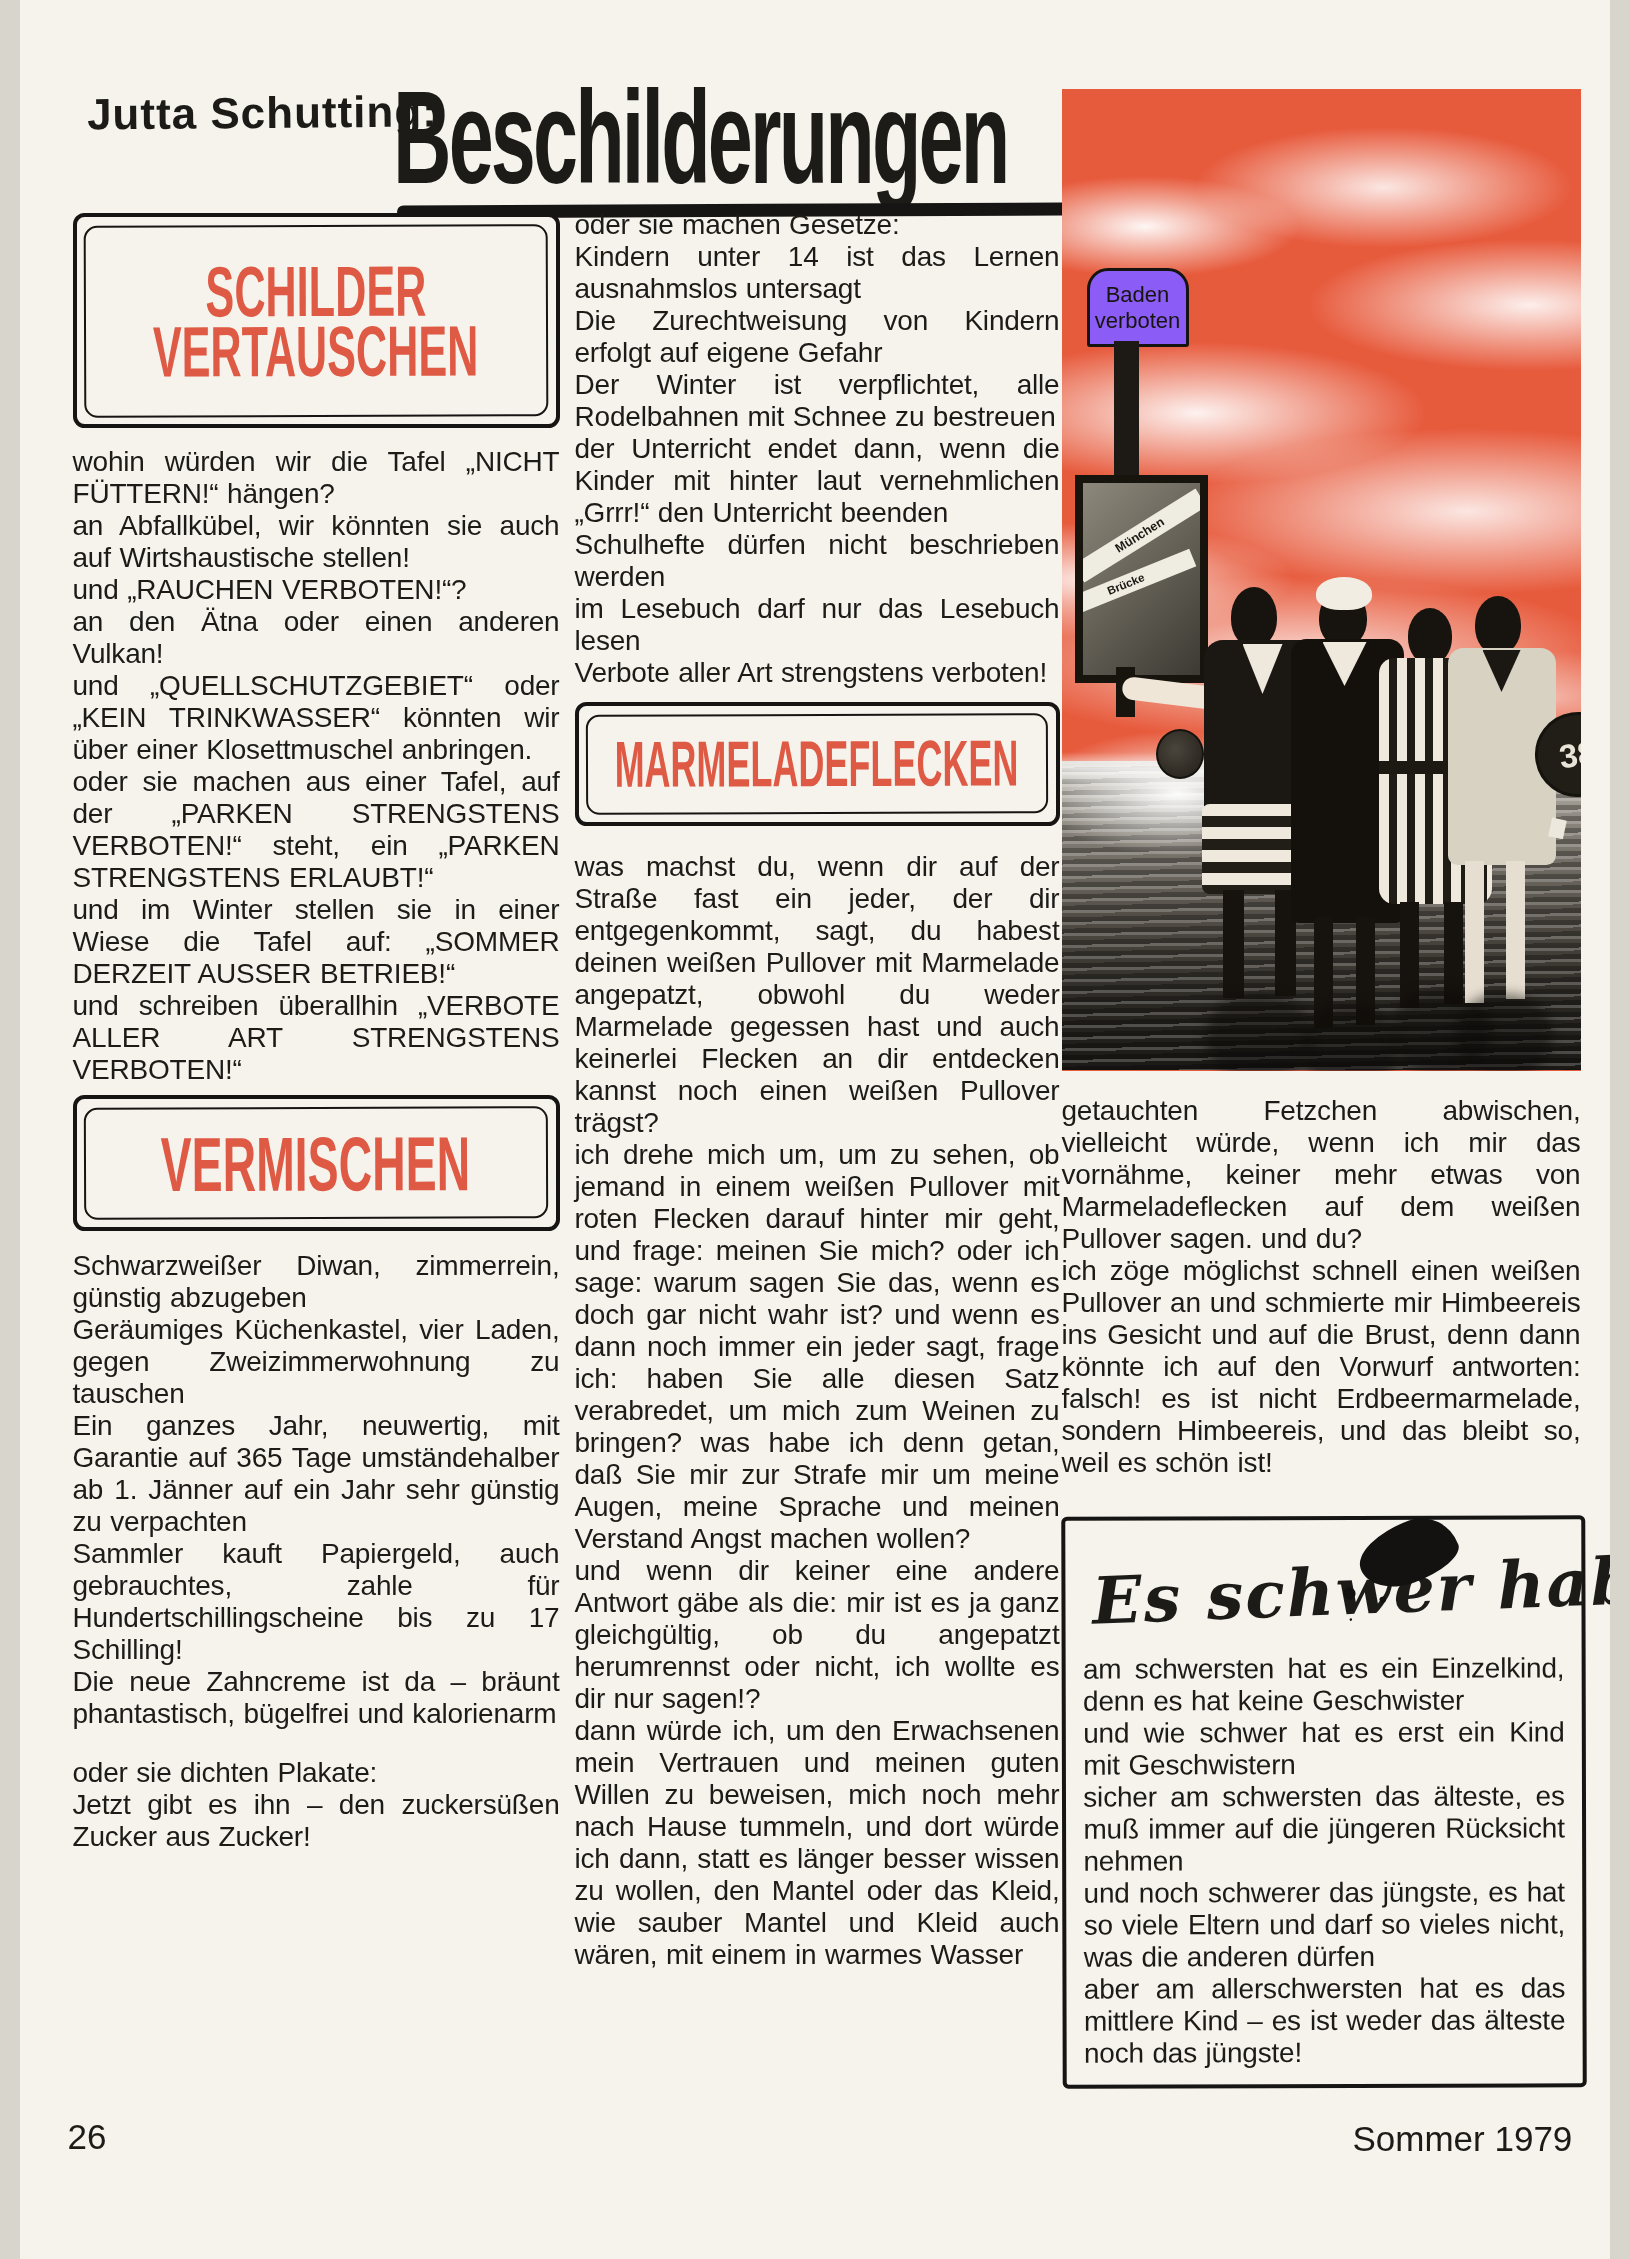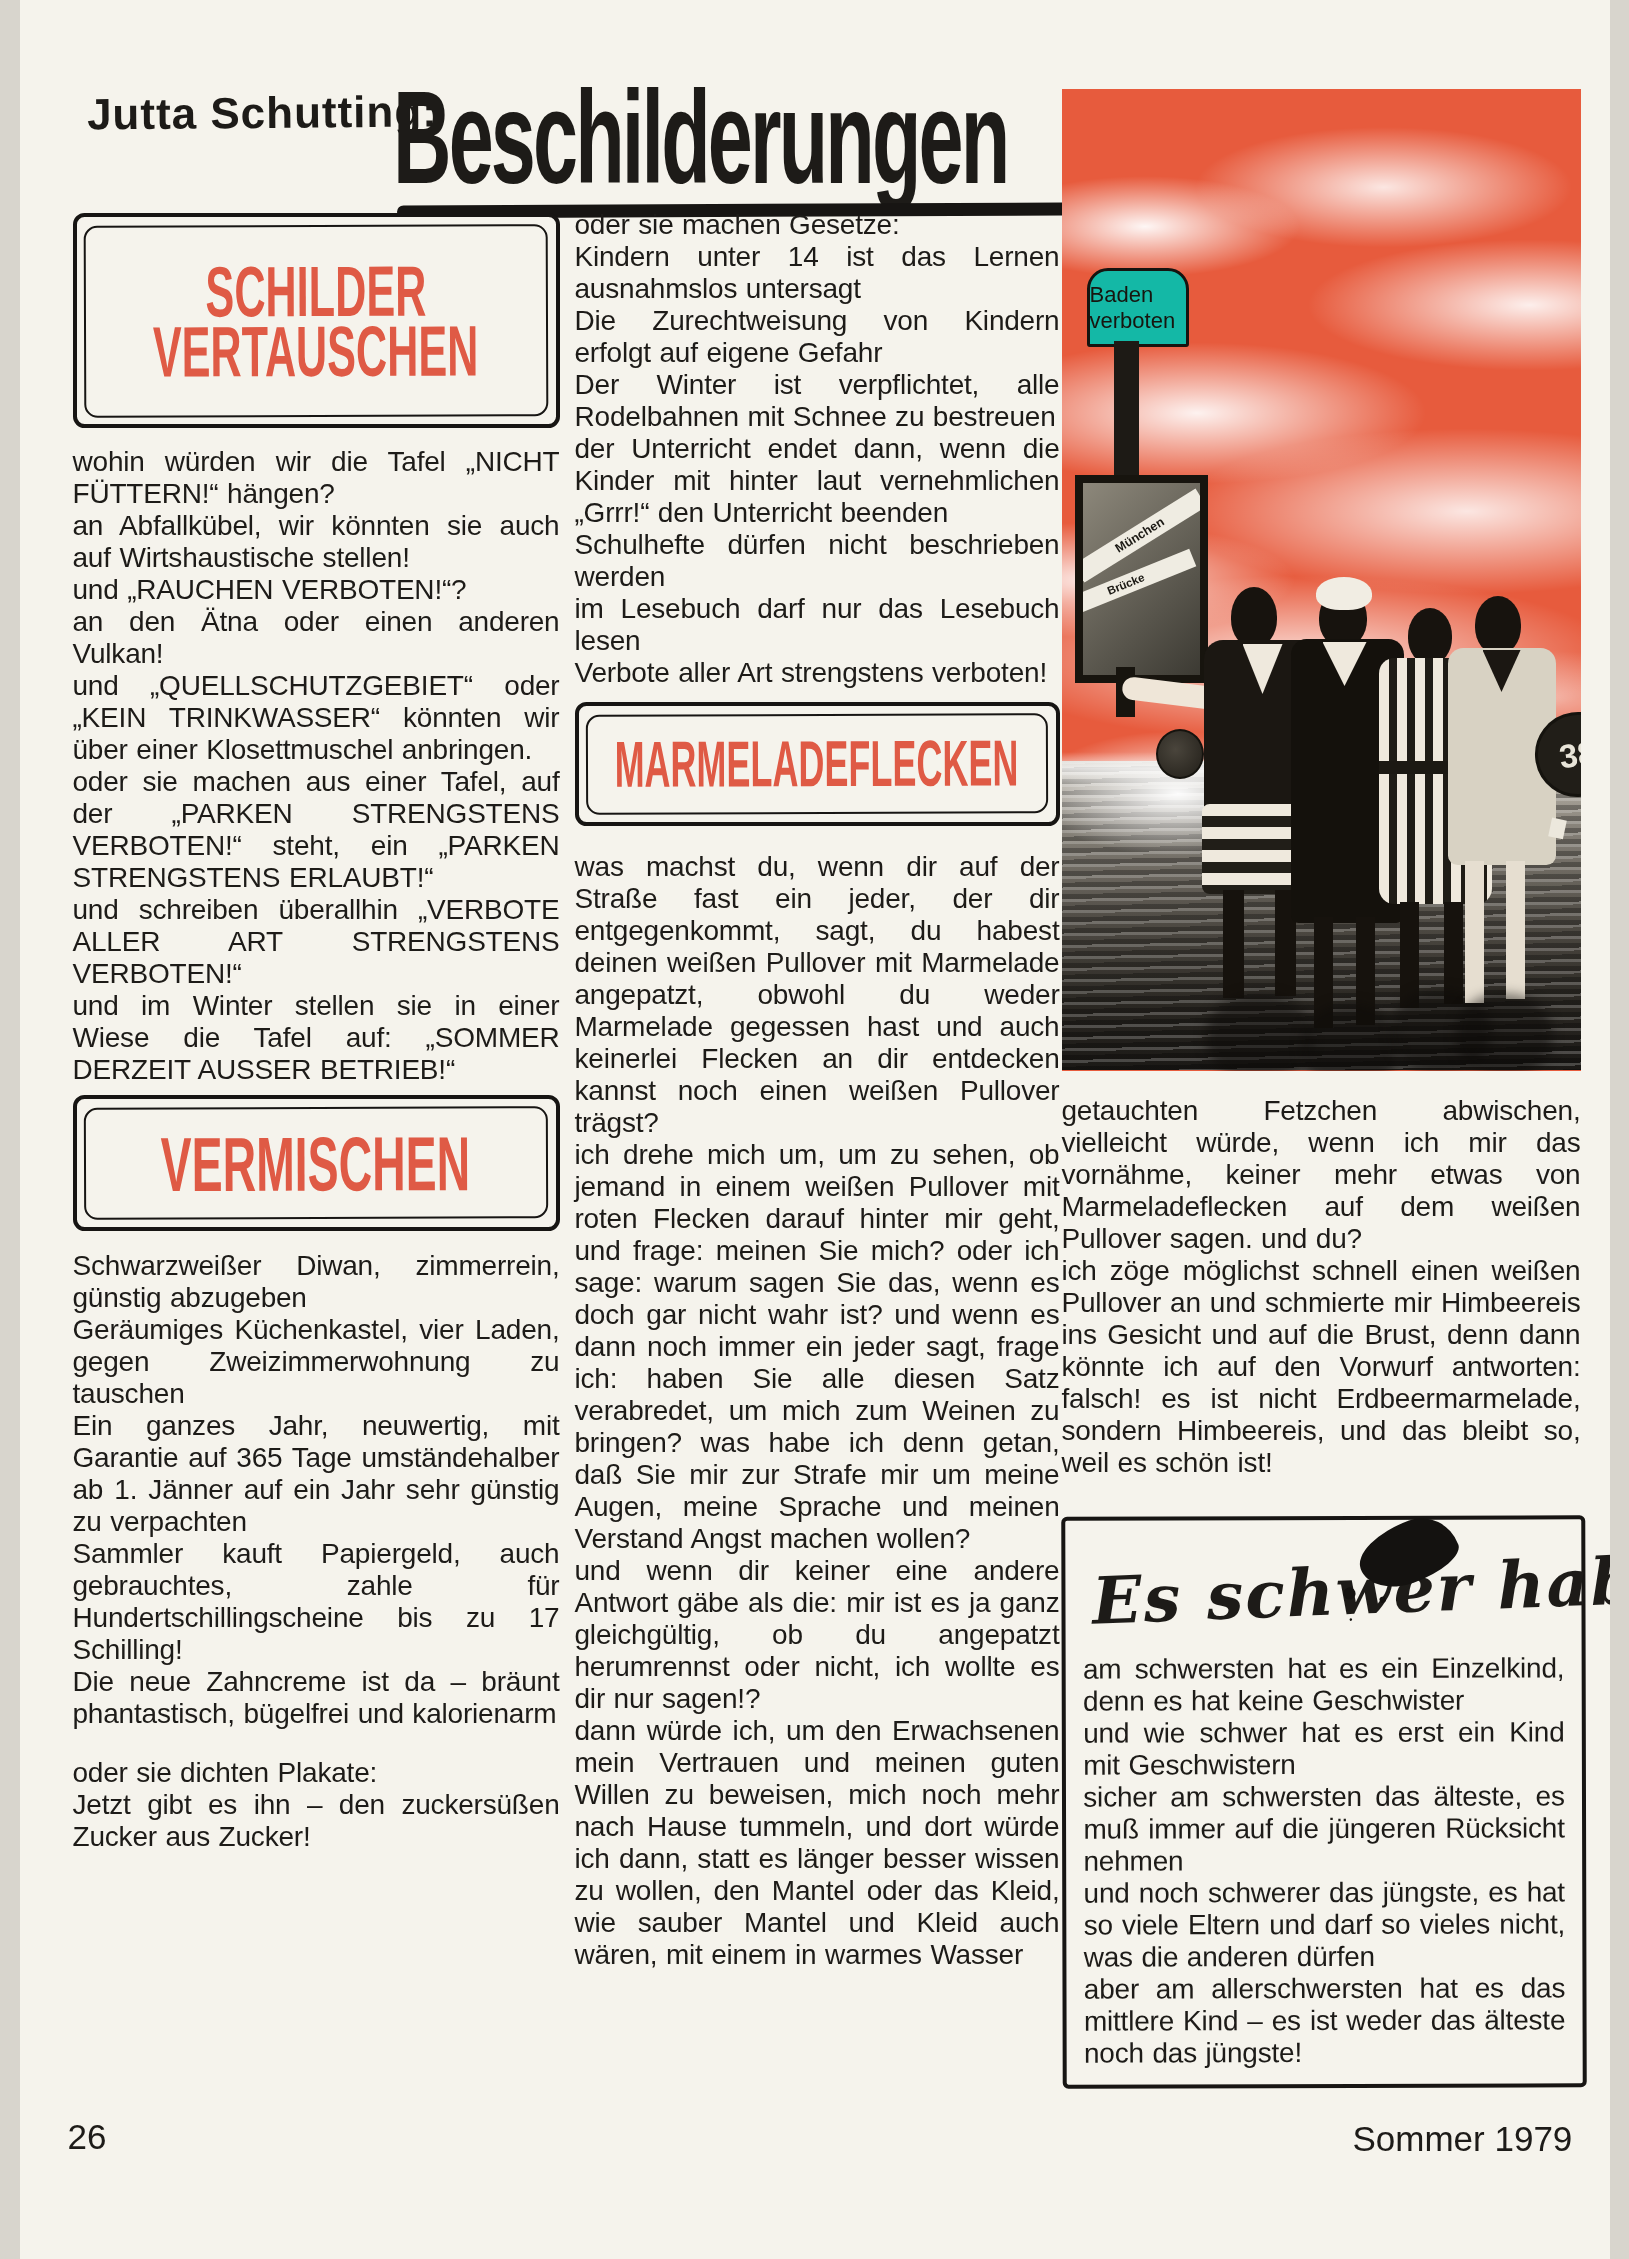--- a/index.html
+++ b/index.html
@@ -108,23 +108,23 @@
   .photo-foam{
     position:absolute;left:-29px;top:642px;width:288px;height:125px;
     background:radial-gradient(ellipse closest-side, rgba(255,255,255,.97), rgba(255,255,255,0));
   }
   .photo-foam2{
     position:absolute;left:0;right:0;top:663px;height:33px;
     background:linear-gradient(rgba(255,255,255,0), rgba(255,255,255,.65), rgba(255,255,255,0));
   }
   .sign{
     position:absolute;left:25px;top:179px;width:96px;height:73px;
-    background:#14b8a6;border:3.8px solid #161410;
+    background:#8b5cf6;border:3.8px solid #161410;
     border-radius:21px 21px 2.9px 2.9px;
-    display:flex;flex-direction:column;align-items:flex-start;justify-content:center;
+    display:flex;flex-direction:column;align-items:center;justify-content:center;
     font-size:22px;line-height:26px;color:#17150f;letter-spacing:0;
   }
   .signpost{position:absolute;left:52px;top:252px;width:25px;height:140px;background:#1d1a15;}
   .poster{
     position:absolute;left:13.4px;top:386px;width:117px;height:192px;
     background:linear-gradient(135deg,#8a8populate0,#3c3a33);
     background:linear-gradient(135deg,#8d887b,#3c3a33);
     border:8.6px solid #17140e;overflow:hidden;
   }
   .ribbon{
@@ -171,22 +171,22 @@
         <span class="boxtitle">SCHILDER</span>
         <span class="boxtitle">VERTAUSCHEN</span>
       </div>
     </div>
     <p class="para">wohin würden wir die Tafel „NICHT FÜTTERN!“ hängen?</p>
     <p class="para">an Abfallkübel, wir könnten sie auch auf Wirtshaustische stellen!</p>
     <p class="para">und „RAUCHEN VERBOTEN!“?</p>
     <p class="para">an den Ätna oder einen anderen Vulkan!</p>
     <p class="para">und „QUELLSCHUTZGEBIET“ oder „KEIN TRINKWASSER“ könnten wir über einer Klosettmuschel anbringen.</p>
     <p class="para">oder sie machen aus einer Tafel, auf der „PARKEN STRENGSTENS VERBOTEN!“ steht, ein „PARKEN STRENGSTENS ERLAUBT!“</p>
+    <p class="para">und im Winter stellen sie in einer Wiese die Tafel auf: „SOMMER DERZEIT AUSSER BETRIEB!“</p>
     <p class="para">und schreiben überallhin „VERBOTE ALLER ART STRENGSTENS VERBOTEN!“</p>
-    <p class="para">und im Winter stellen sie in einer Wiese die Tafel auf: „SOMMER DERZEIT AUSSER BETRIEB!“</p>
     <div class="handbox box-vermischen">
       <div class="handbox-inner">
         <span class="boxtitle">VERMISCHEN</span>
       </div>
     </div>
     <p class="para">Schwarzweißer Diwan, zimmerrein, günstig abzugeben</p>
     <p class="para">Geräumiges Küchenkastel, vier Laden, gegen Zweizimmerwohnung zu tauschen</p>
     <p class="para">Ein ganzes Jahr, neuwertig, mit Garantie auf 365 Tage umständehalber ab 1. Jänner auf ein Jahr sehr günstig zu verpachten</p>
     <p class="para">Sammler kauft Papiergeld, auch gebrauchtes, zahle für Hundertschillingscheine bis zu 17 Schilling!</p>
     <p class="para">Die neue Zahncreme ist da – bräunt phantastisch, bügelfrei und kalorienarm</p>

